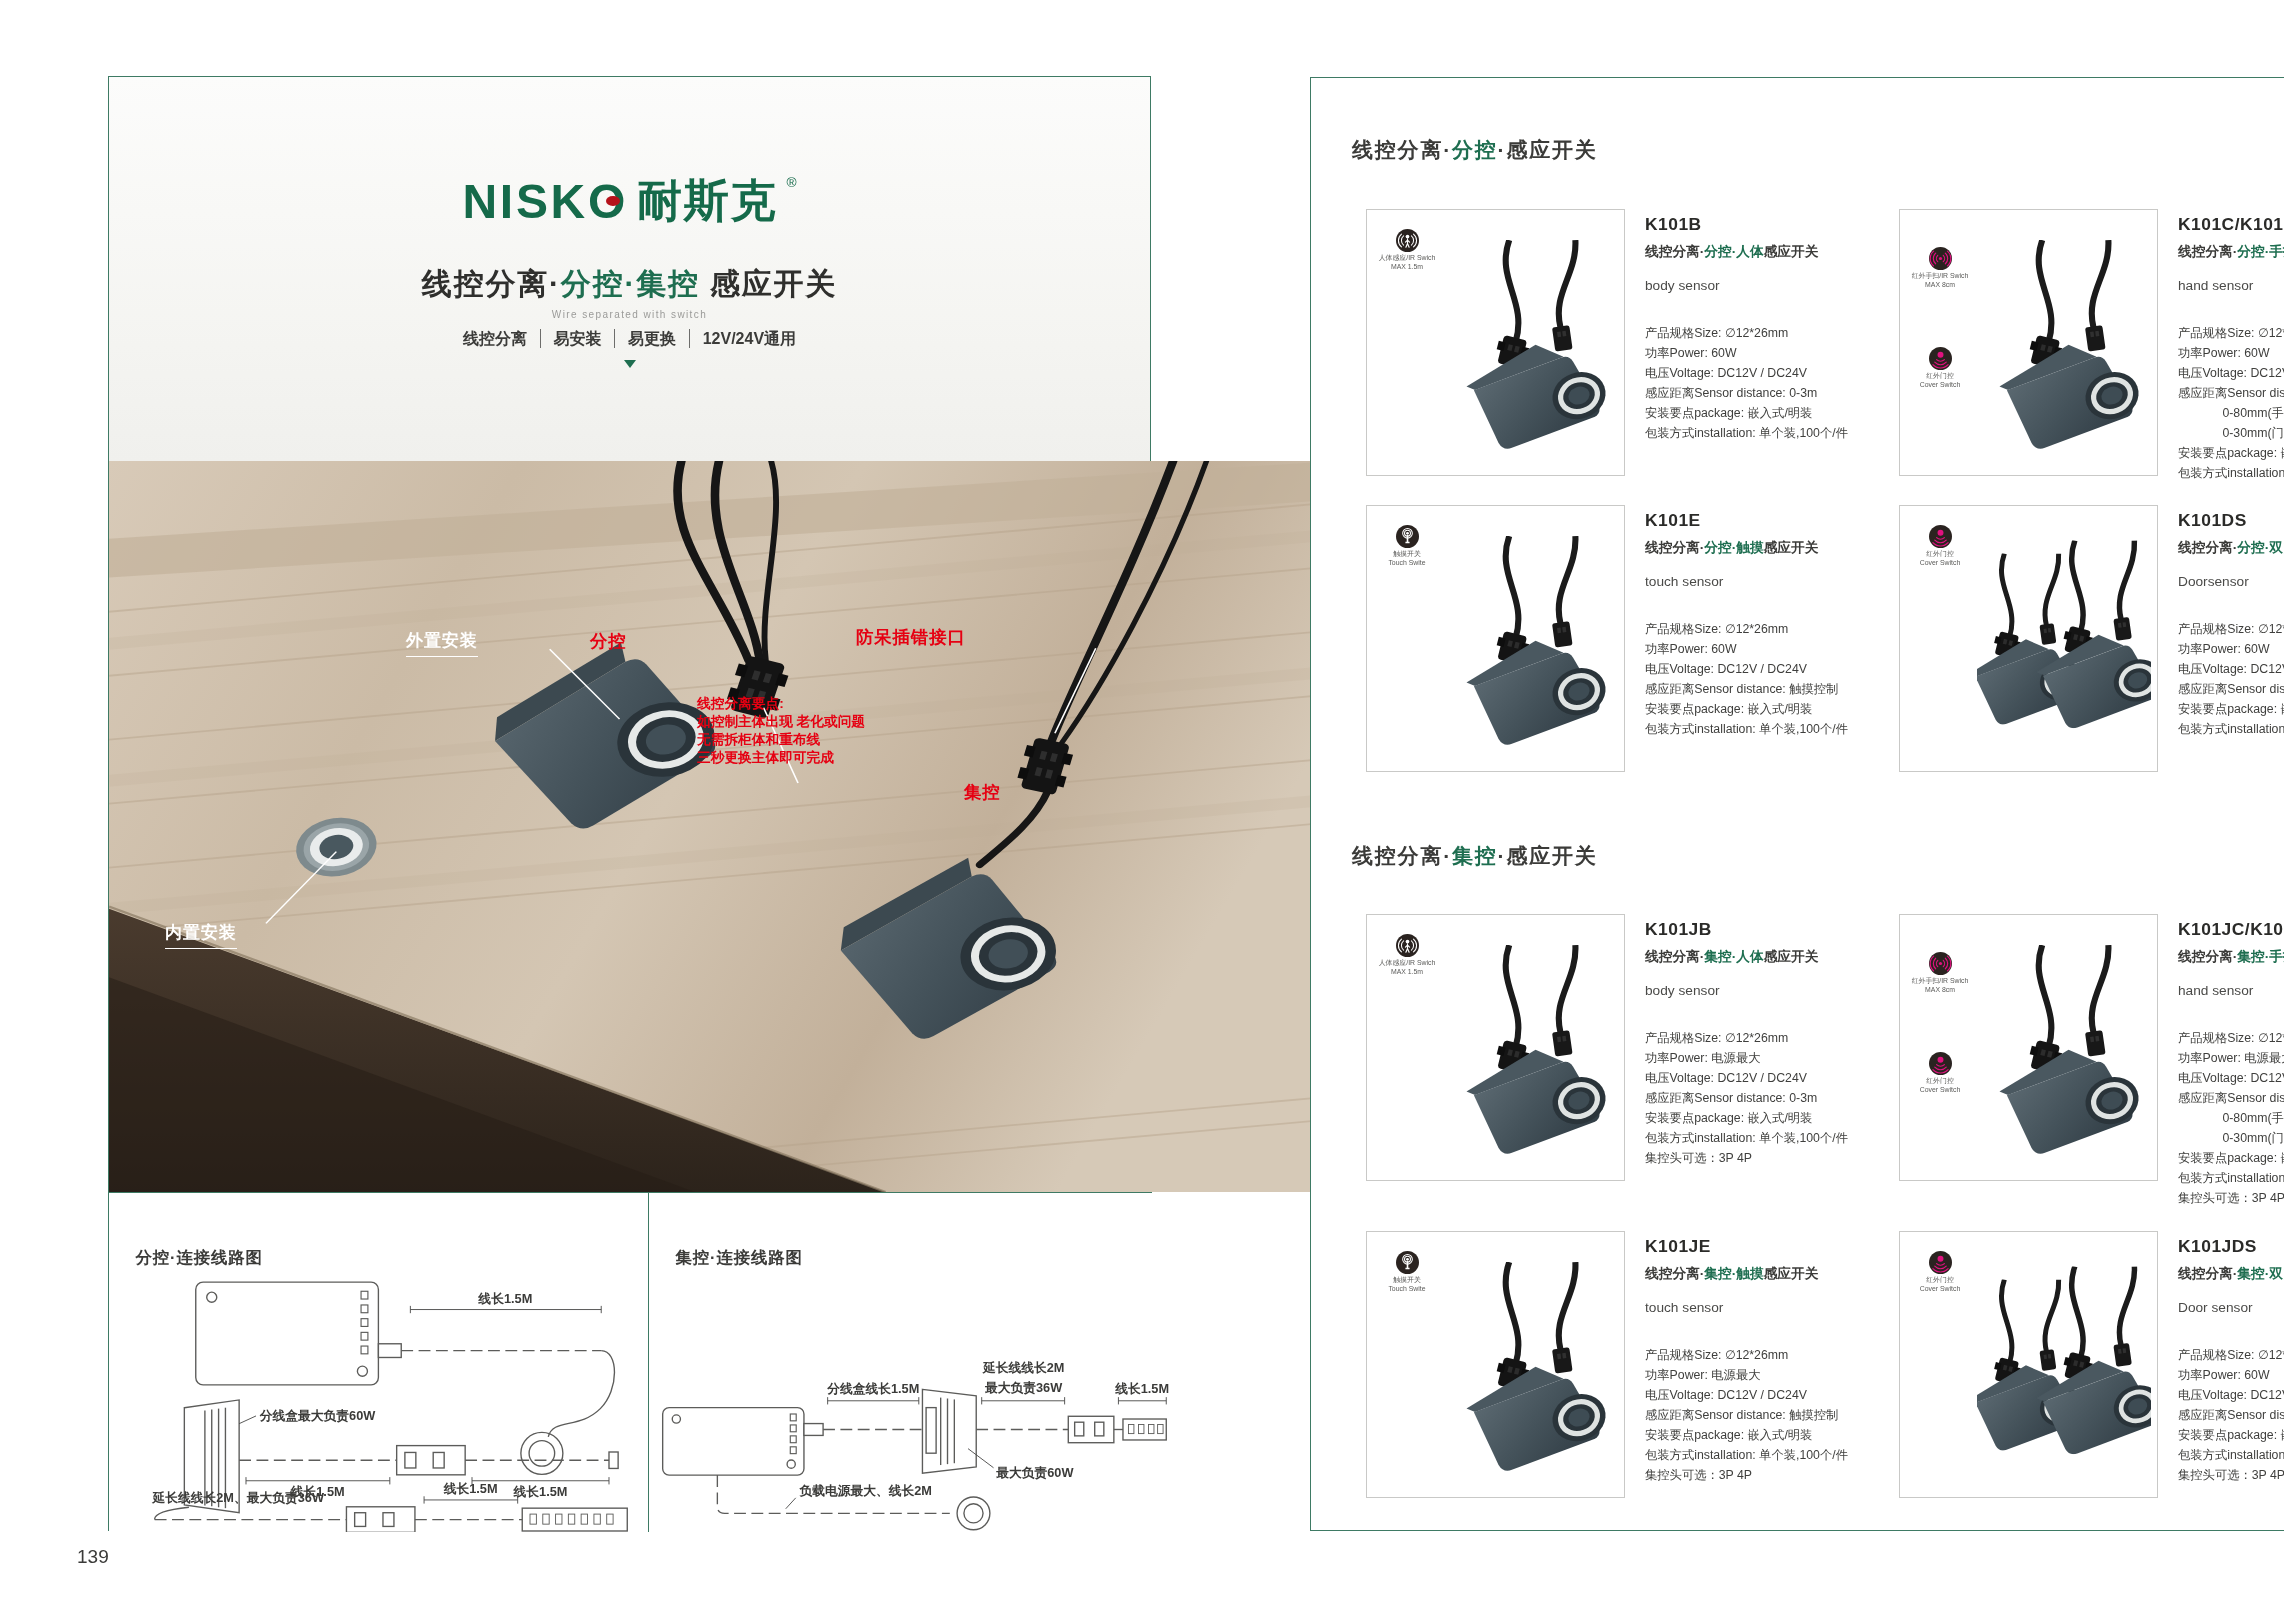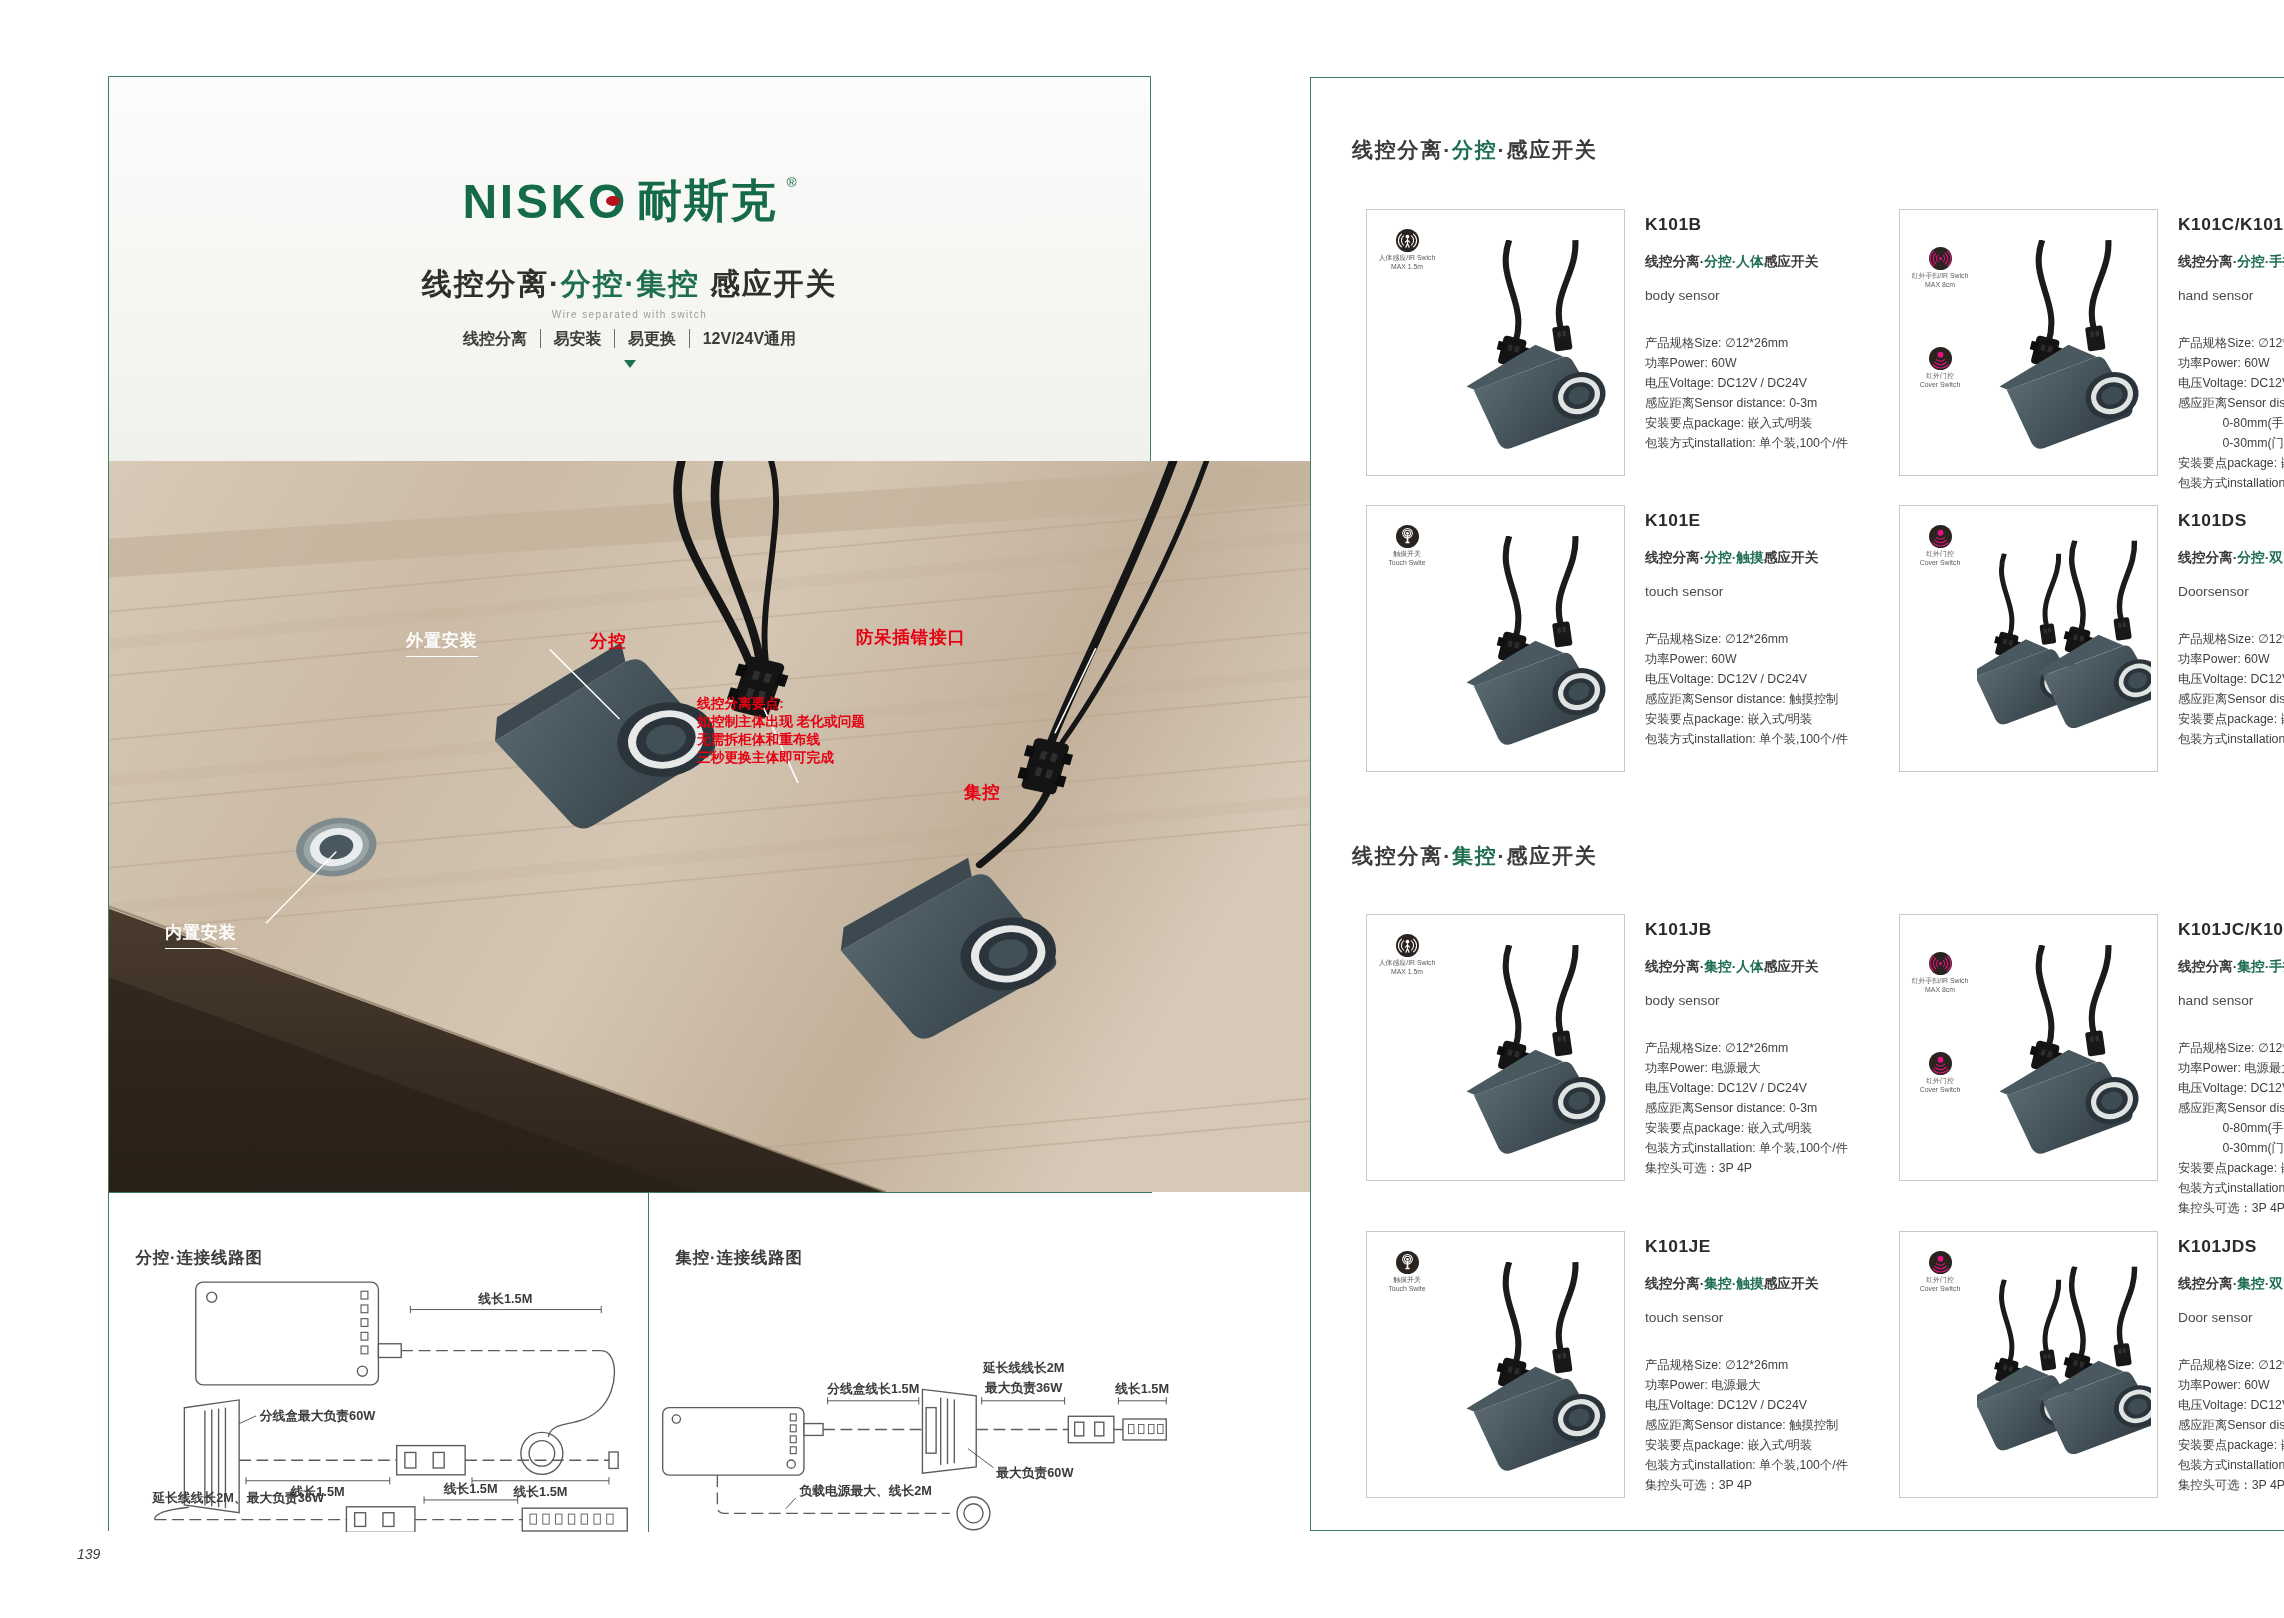--- a/index.html
+++ b/index.html
@@ -3,21 +3,21 @@
 <meta charset="utf-8">
 <style>
   html,body{margin:0;padding:0;background:#fff;}
   #canvas{position:relative;width:2482px;height:1618px;background:#ffffff;overflow:hidden;
           font-family:"Liberation Sans","DejaVu Sans",sans-serif;color:#3B3B39;}
   .grn{color:#1E6E50;}
   
   .page{position:absolute;border:0.9px solid #3E7A64;background:#fff;box-sizing:border-box;}
   #page-left{left:108px;top:76px;width:1043px;height:1455px;}
   #page-right{left:1310px;top:77px;width:1096px;height:1454px;}
-  .pgnum{position:absolute;font-size:14px;color:#3B3B39;font-style:italic;}
+  .pgnum{position:absolute;font-size:19px;color:#3B3B39;}
   
   .pl-header{position:absolute;left:0;top:0;width:100%;height:384px;
              background:linear-gradient(180deg,#fcfcfb 0%,#f4f4f1 70%,#f0f0ed 100%);}
   .logo-row{position:absolute;left:0;top:101px;width:100%;display:flex;justify-content:center;align-items:flex-start;gap:9px;}
   .logo-latin{font-size:48px;font-weight:bold;color:#156A4A;letter-spacing:2.7px;line-height:1;position:relative;}
   .logo-dot{position:absolute;right:8.2px;top:18px;width:13.7px;height:10px;border-radius:50%;background:#B5121B;}
   .logo-cn{font-size:45px;font-weight:bold;color:#156A4A;line-height:1;letter-spacing:1.8px;}
   .logo-reg{font-size:13.7px;color:#156A4A;line-height:1;margin-top:-1.8px;}
   .main-title{position:absolute;left:0;top:187px;width:100%;text-align:center;
               font-size:30px;font-weight:bold;color:#2F2F2D;letter-spacing:1.8px;}
@@ -52,21 +52,21 @@
   .pcell{position:absolute;width:525px;height:267px;}
   .imgbox{position:absolute;left:0;top:0;width:259px;height:267px;border:0.9px solid #C9C9C7;background:#fff;box-sizing:border-box;overflow:hidden;}
   .badge{position:absolute;left:5.5px;width:69px;text-align:center;}
   .badge .circ{display:inline-block;width:23px;height:23px;border-radius:50%;background:#2A2320;}
   .badge .circ svg{width:23px;height:23px;display:block;}
   .badge .cap{font-size:6.9px;line-height:8.7px;color:#5a5a58;}
   .devart{position:absolute;right:6.4px;top:27px;width:174px;height:215px;}
   .devart svg{width:100%;height:100%;}
   .ptext{position:absolute;left:279px;top:4.6px;width:247px;}
   .model{font-size:17.4px;font-weight:bold;color:#2B2B29;letter-spacing:0.5px;}
-  .psub{font-size:13.7px;font-weight:bold;color:#3B3B39;margin-top:18px;}
+  .psub{font-size:13.7px;font-weight:bold;color:#3B3B39;margin-top:8px;}
   .pen{font-size:13.7px;color:#4A4A48;margin-top:17px;}
   .specs{font-size:12.3px;line-height:20px;color:#3F3F3D;white-space:pre-wrap;margin-top:30px;}
 </style>
 </head>
 <body>
 
 <div id="canvas">
 
 <svg width="0" height="0" style="position:absolute" aria-hidden="true">
   <defs>

